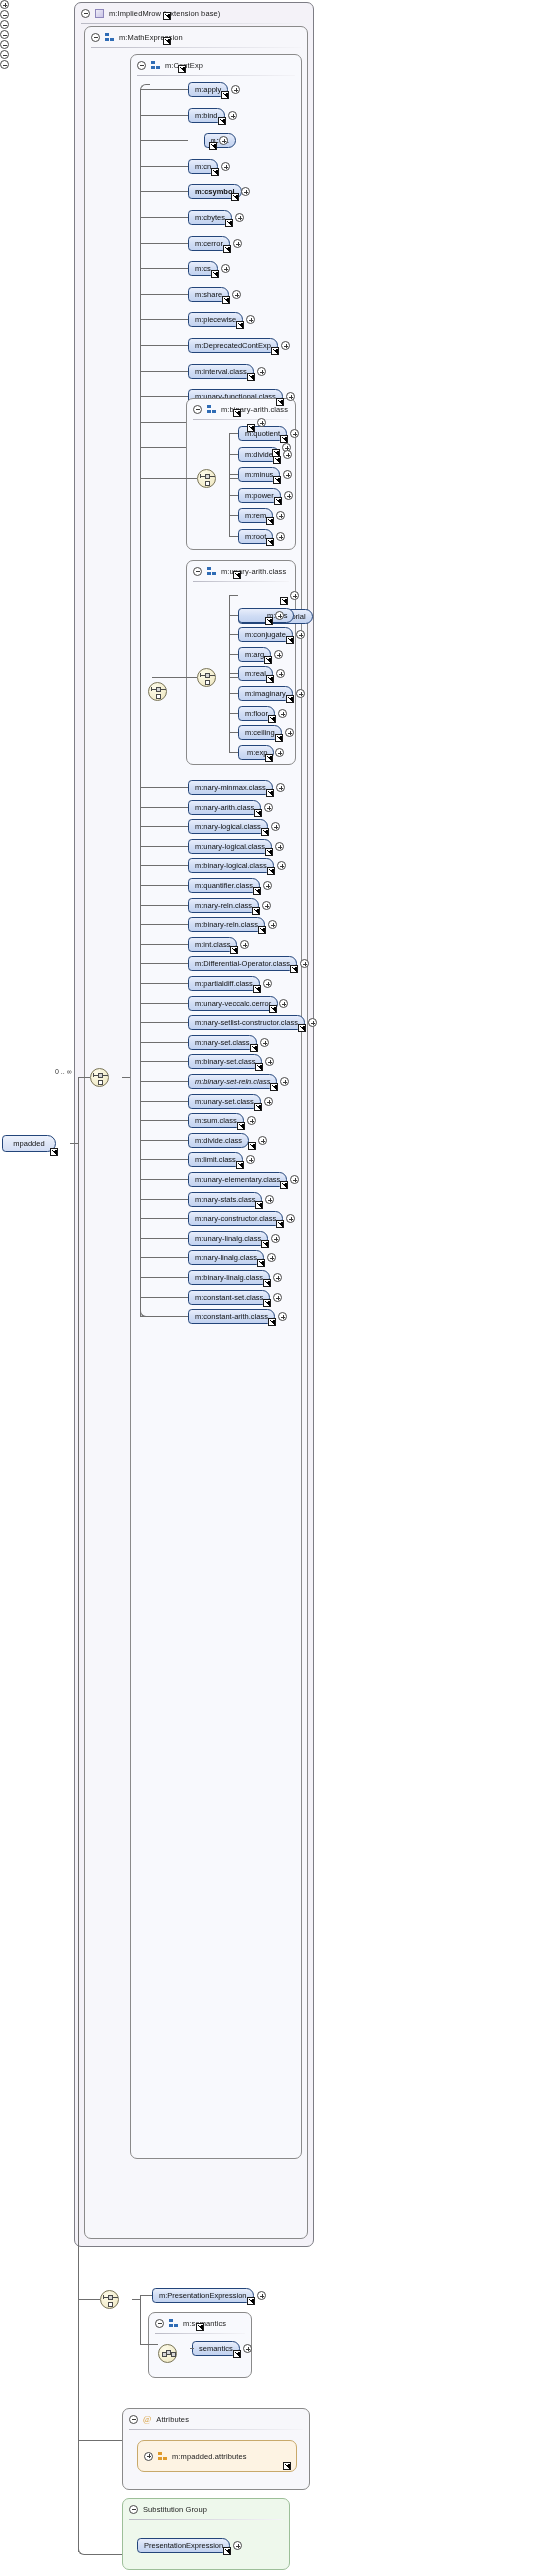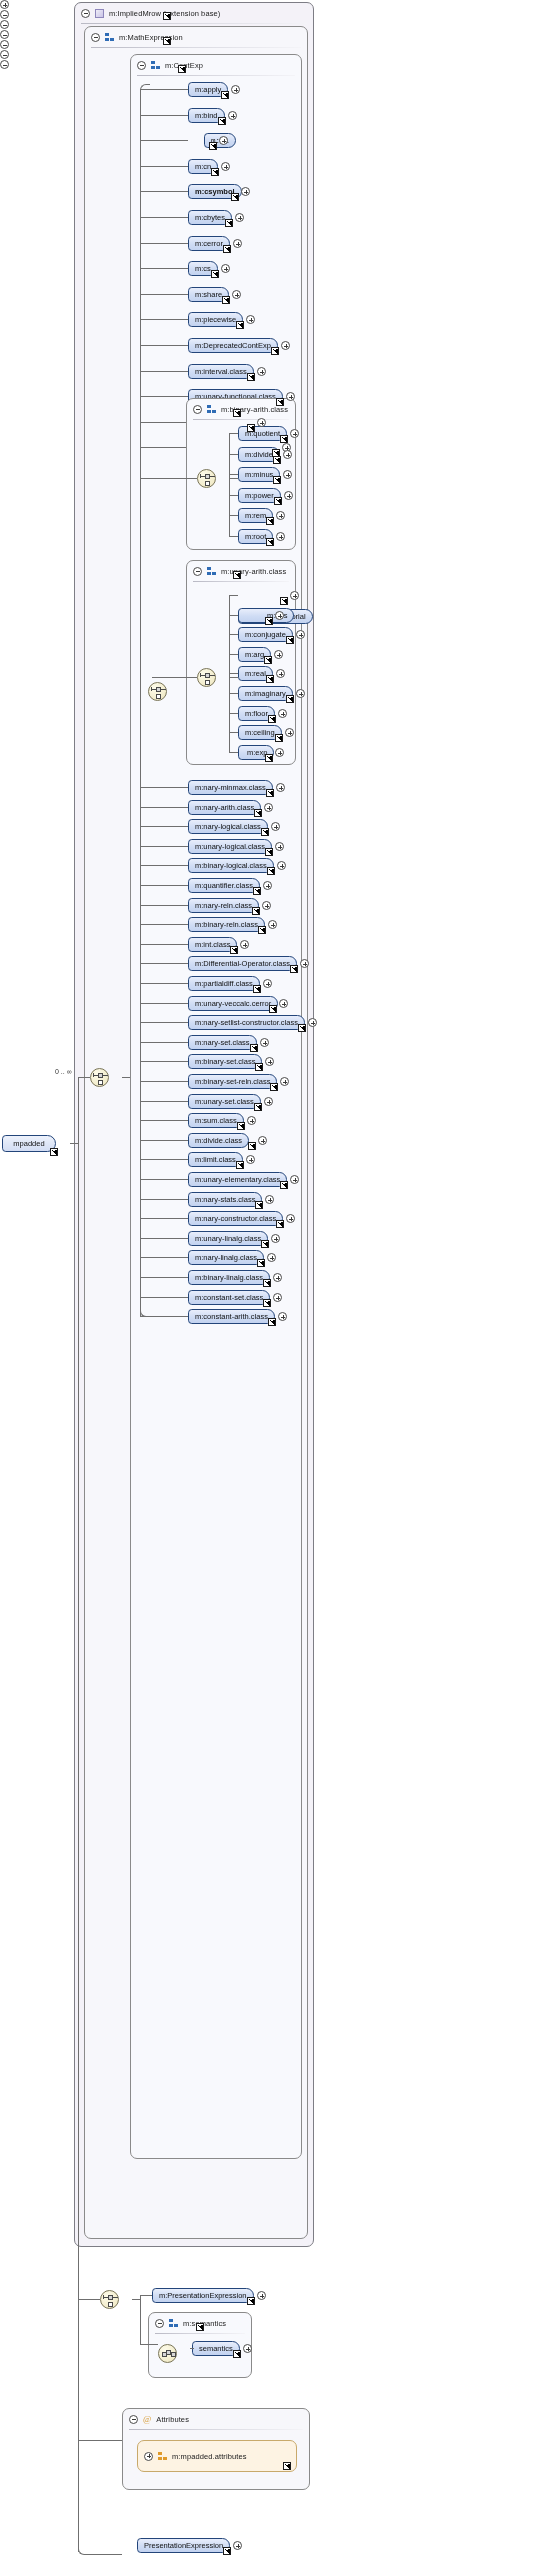--- a/index.html
+++ b/index.html
@@ -456,21 +456,21 @@
     </div>
     <div class="node" style="left:188px;top:1015px;">
       <span>m:nary-setlist-constructor.class</span>
     </div>
     <div class="node" style="left:188px;top:1035px;">
       <span>m:nary-set.class</span>
     </div>
     <div class="node" style="left:188px;top:1054px;">
       <span>m:binary-set.class</span>
     </div>
-    <div class="node" style="left:188px;top:1074px;">
+    <div class="node" style="left:188px;top:1074px;font-style:italic;">
       <span>m:binary-set-reln.class</span>
     </div>
     <div class="node" style="left:188px;top:1094px;">
       <span>m:unary-set.class</span>
     </div>
     <div class="node" style="left:188px;top:1113px;">
       <span>m:sum.class</span>
     </div>
     <div class="node" style="left:188px;top:1133px;">
       <span>m:divide.class</span>
@@ -587,20 +587,27 @@
         <span class="pm plus"></span>
         <span class="sqicon orange">
           <i></i>
           <i></i>
           <i></i>
         </span>
         <span class="title">m:mpadded.attributes</span>
       </div>
     </div>
     <div class="lnk" style="left:283px;top:2462px;"></div>
+    <div class="grp subst" style="left:122px;top:2498px;width:168px;height:72px;">
+      <div class="grp-head">
+        <span class="pm"></span>
+        <span class="title">Substitution Group</span>
+      </div>
+      <div class="grp-rule"></div>
+    </div>
     <div class="node" style="left:137px;top:2538px;">
       <span>PresentationExpression</span>
     </div>
     <div class="ln v" style="left:78px;top:2440px;width:1.4px;height:112px;"></div>
     <div class="ln h" style="left:78px;top:2440px;width:44px;height:1.4px;"></div>
     <div class="elbow bl" style="left:78px;top:2535px;width:44px;height:20px;"></div>
     <div class="ln v" style="left:78px;top:2299px;width:1.4px;height:142px;"></div>
     <div class="lnk" style="left: 221px; top: 91px;"></div>
     <span class="pm plus" style="position: absolute; left: 231px; top: 85px;"></span>
     <div class="lnk" style="left: 218px; top: 117px;"></div>

